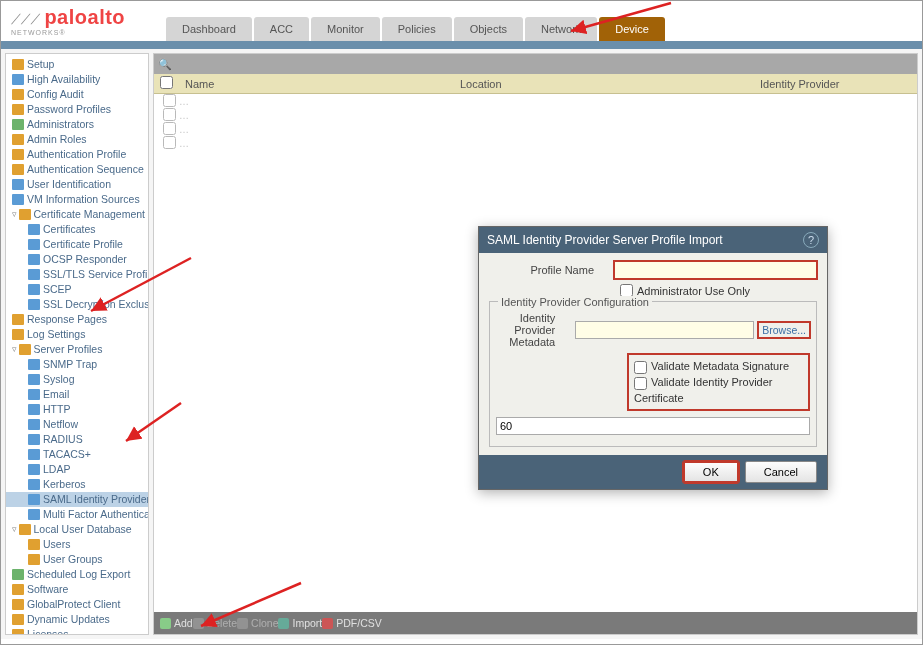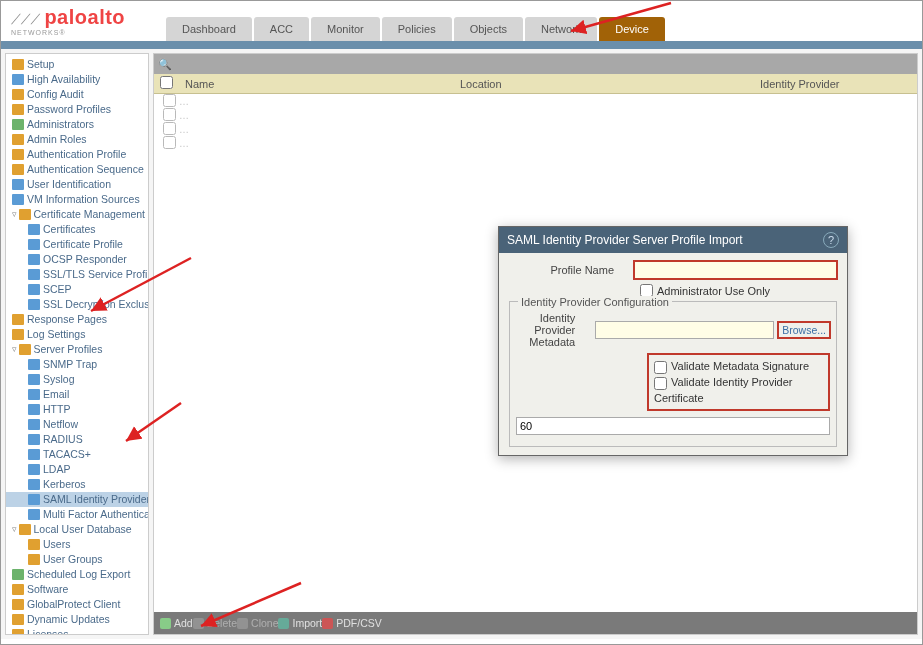--- a/index.html
+++ b/index.html
@@ -41,21 +41,21 @@
 
 .grid-body { flex: 1; background: #fff; }
 .grid-row { display: flex; height: 14px; align-items: center; color: #888; font-size: 10px; opacity: 0.5; }
 .grid-row .col-check input { margin-left: 6px; }
 
 .footer { height: 22px; background: #7a7a7a; display: flex; align-items: center; padding: 0 6px; color: #e0e0e0; font-size: 10.5px; }
 .footer-btn { display: flex; align-items: center; gap: 3px; cursor: pointer; }
 .footer-btn.disabled { opacity: 0.5; }
 .footer-icon { width: 11px; height: 11px; display: inline-block; border-radius: 2px; }
 
-.dialog { position: absolute; left: 497px; top: 225px; width: 350px; background: #f0f0eb; border: 1px solid #666; box-shadow: 0 3px 12px rgba(0,0,0,0.3); z-index: 100; }
+.dialog { position: absolute; left: 477px; top: 225px; width: 350px; background: #f0f0eb; border: 1px solid #666; box-shadow: 0 3px 12px rgba(0,0,0,0.3); z-index: 100; }
 .dialog-title { background: #4a6378; color: #fff; padding: 5px 8px; font-size: 12px; display: flex; justify-content: space-between; align-items: center; }
 .dialog-help { width: 16px; height: 16px; border: 1px solid #8ab; border-radius: 50%; text-align: center; line-height: 14px; font-size: 11px; color: #cde; }
 .dialog-body { padding: 8px 10px; }
 .form-row { display: flex; align-items: center; margin-bottom: 5px; }
 .form-label { width: 125px; text-align: right; padding-right: 20px; font-size: 11px; color: #444; }
 .form-input { flex: 1; height: 18px; border: 1px solid #aaa; padding: 0 3px; font-size: 11px; }
 .form-input.highlighted { background: #fffde6; border: 1px solid #c0392b; outline: 1px solid #c0392b; }
 .form-check { margin-left: 131px; display: flex; align-items: center; gap: 4px; font-size: 11px; }
 .fieldset { border: 1px solid #bbb; padding: 6px 6px 6px 6px; margin-top: 4px; }
 .fieldset-legend { font-size: 11px; color: #555; padding: 0 3px; background: #f0f0eb; position: relative; top: -12px; left: 2px; display: inline-block; }
@@ -332,20 +332,24 @@
         <div class="check-group">
           <label><input type="checkbox" style=""><span>Validate Metadata Signature</span></label>
           <label><input type="checkbox" style=""><span>Validate Identity Provider Certificate</span></label>
         </div>
         <div class="form-row" style="margin-top:6px">
           <input class="form-input" value="60" style="">
         </div>
       </div>
     </div>
   </div>
+  <div class="dialog-footer">
+    <button class="dlg-btn ok">OK</button>
+    <button class="dlg-btn">Cancel</button>
+  </div>
 </div>
 
 <div class="arrow" style="left:560px; top:0px">
 <svg width="120" height="40">
       <defs>
         <marker id="ah1" markerWidth="8" markerHeight="8" refX="6" refY="3" orient="auto">
           <path d="M0,0 L6,3 L0,6 Z" fill="#d22"></path>
         </marker>
       </defs>
       <line x1="110" y1="2" x2="10" y2="30" stroke="#d22" stroke-width="2.5" marker-end="url(#ah1)"></line>

